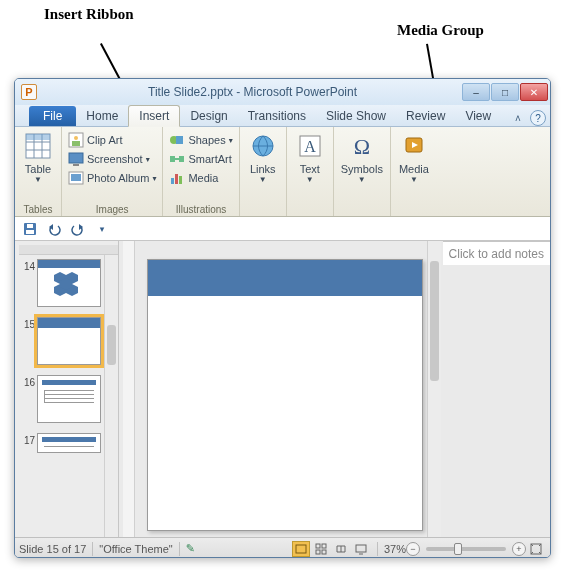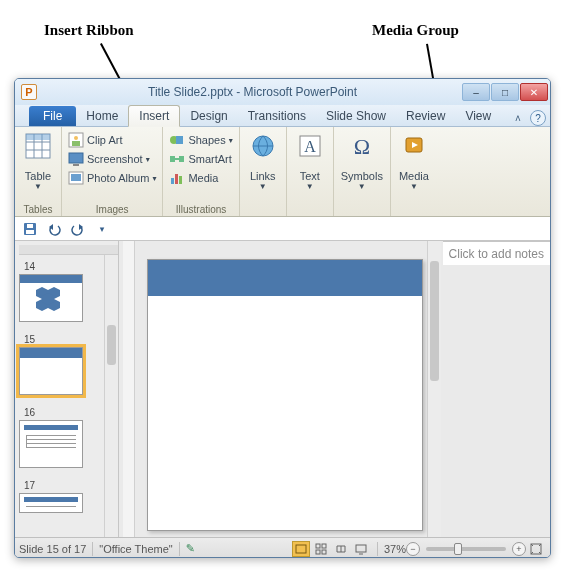--- a/index.html
+++ b/index.html
@@ -171,21 +171,21 @@
   }
   .big-btn .ico {
     width: 30px; height: 30px;
     display:flex; align-items:center; justify-content:center;
   }
   .big-btn-label {
     font-size: 11px;
     color: #3b4a5a;
     text-align:center;
     line-height: 12px;
-    margin-top: 9px;
+    margin-top: 2px;
   }
   .drop-caret { font-size: 8px; color:#3b4a5a; }
   .small-row {
     display: flex;
     align-items: center;
     gap: 3px;
     padding: 1px 2px;
     color:#3b4a5a;
     font-size: 11px;
     white-space: nowrap;
@@ -235,21 +235,21 @@
     position:absolute;
     right:0; top:14px; bottom:0;
     width:14px;
     background:#ececec;
     border-left:1px solid #d0d0d0;
   }
   .thumb-scroll .bar {
     position:absolute; left:2px; right:2px; top:70px; height:40px;
     background:#c8c8c8; border-radius:3px;
   }
-  .thumb-row { display:flex; align-items:flex-start; gap:2px; margin-bottom:10px;flex-direction:column;}
+  .thumb-row { display:flex; align-items:flex-start; gap:2px; margin-bottom:10px;}
   .thumb-num { font-size:10px; color:#444; width:16px; text-align:right; padding-top:2px;}
   .thumb {
     width:64px; height:48px;
     background:#fff;
     border:1px solid #9a9a9a;
     position:relative;
   }
   .thumb.selected {
     outline: 3px solid #f2b84a;
   }
@@ -307,22 +307,22 @@
   }
   .zoom-slider .thumb-dot {
     position:absolute; left:28px; top:-4px; width:8px; height:12px; background:#f0f0f0; border:1px solid #888; border-radius:2px;
   }
   .zoom-btn { width:14px; height:14px; border:1px solid #999; border-radius:7px; background:#f4f4f4; font-size:9px; display:flex;align-items:center;justify-content:center; color:#555;}
 
 </style>
 </head>
 <body>
 
-<div class="annot" style="left:44px; top:22px;">Insert Ribbon</div>
-<div class="annot" style="left:372px; top:22px;">Media Group</div>
+<div class="annot" style="left:44px; top:6px;">Insert Ribbon</div>
+<div class="annot" style="left:397px; top:22px;">Media Group</div>
 
 <div class="arrow-line" style="left:100px; top:44px; width:2px; height:58px; transform:rotate(-28deg);"></div>
 <div class="arrow-head" style="left:124px; top:94px; transform:rotate(-28deg);"></div>
 
 <div class="arrow-line" style="left:426px; top:44px; width:2px; height:94px; transform:rotate(-10deg);"></div>
 <div class="arrow-head" style="left:437px; top:134px; transform:rotate(-10deg);"></div>
 
 <div class="window">
 
   <div class="titlebar">

